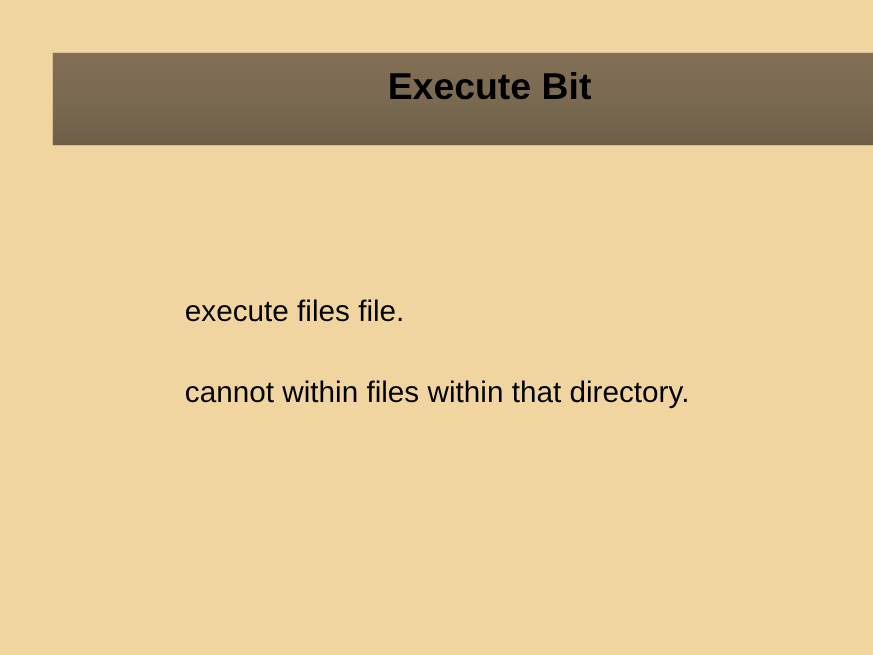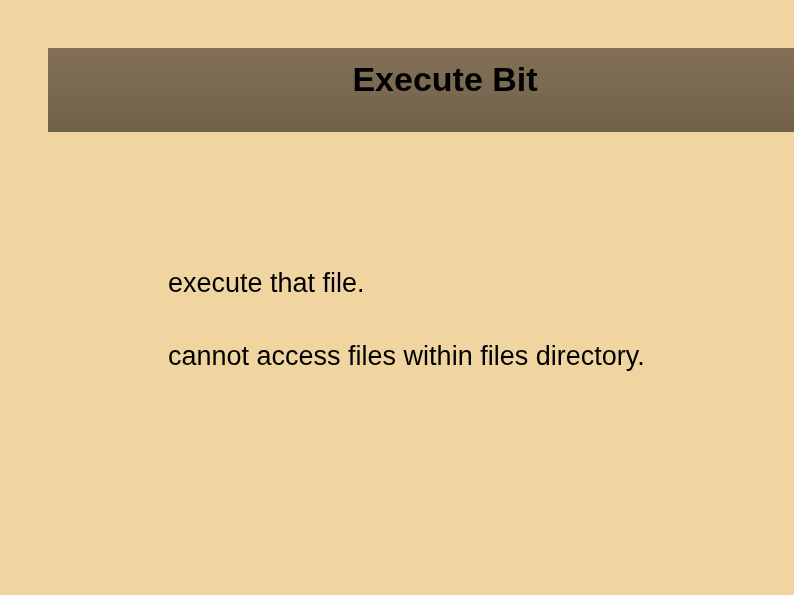--- a/index.html
+++ b/index.html
@@ -44,18 +44,18 @@
 </style>
 </head>
 <body>
 
 <div class="header">
   <div class="title">Execute Bit</div>
 </div>
 
 <div class="content">
   <div class="paragraph">
-    <span class="indent">execute that file.</span>
+    <span class="indent">execute files file.</span>
   </div>
   <div class="paragraph">
-    <span class="indent">cannot access files within files directory.</span>
+    <span class="indent">cannot within files within that directory.</span>
   </div>
 </div>
 
 </body></html>

